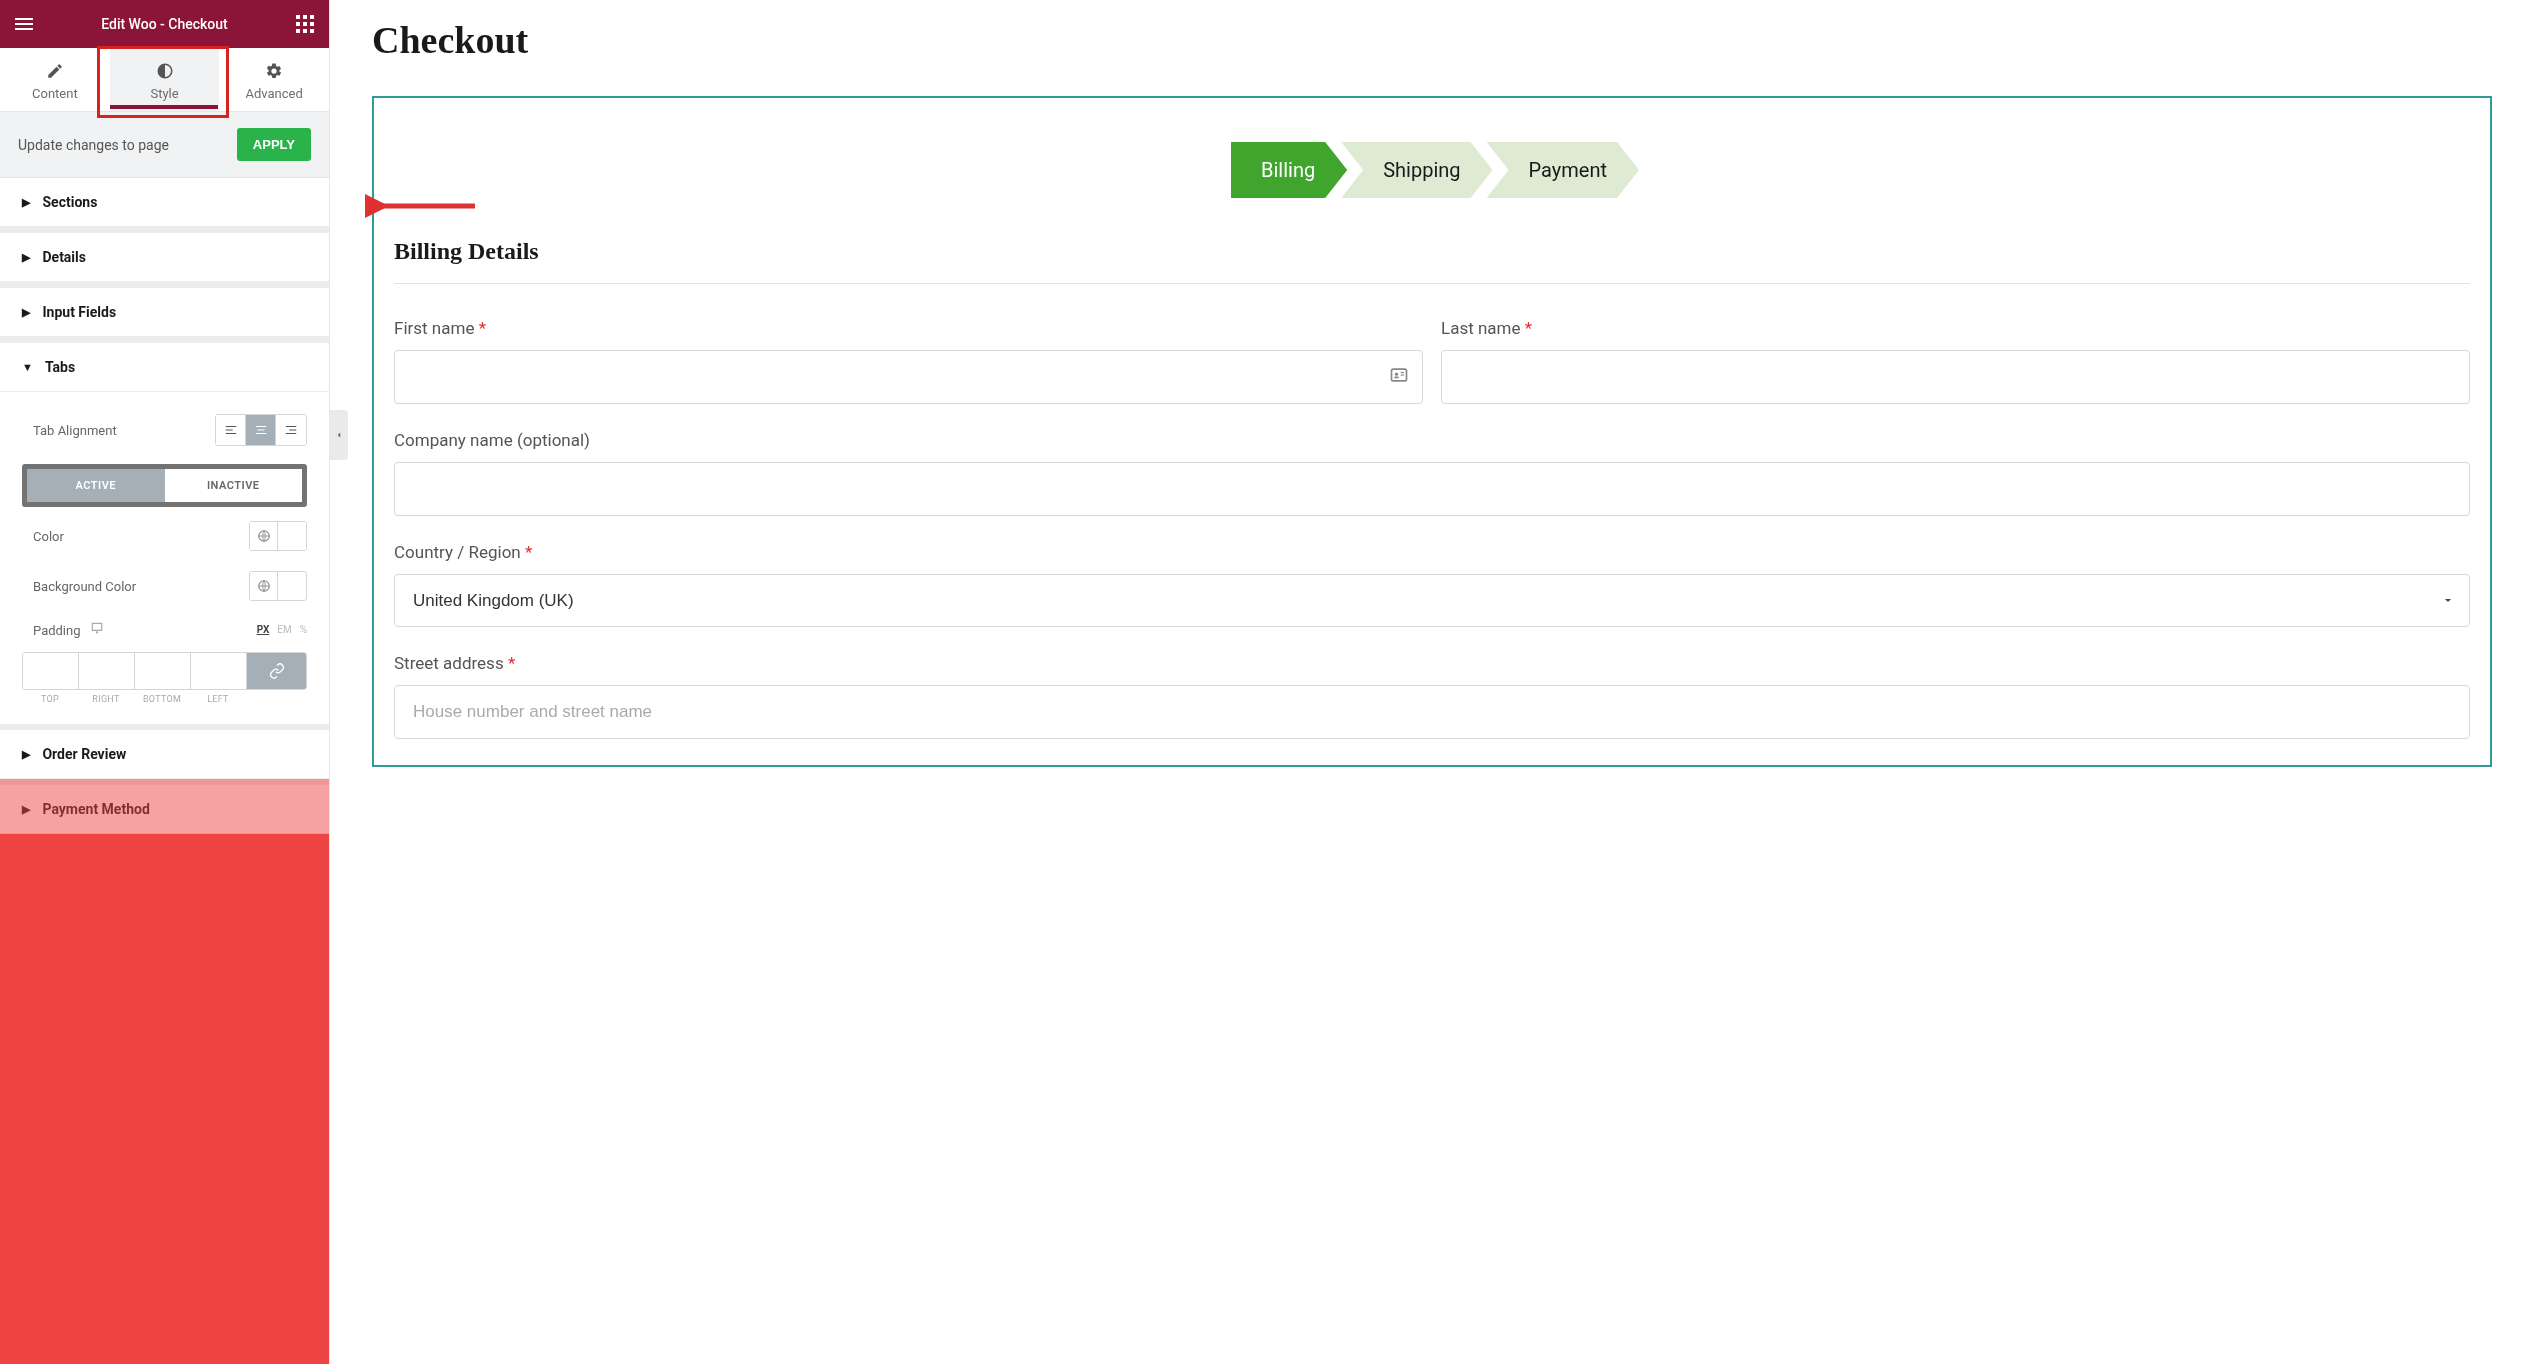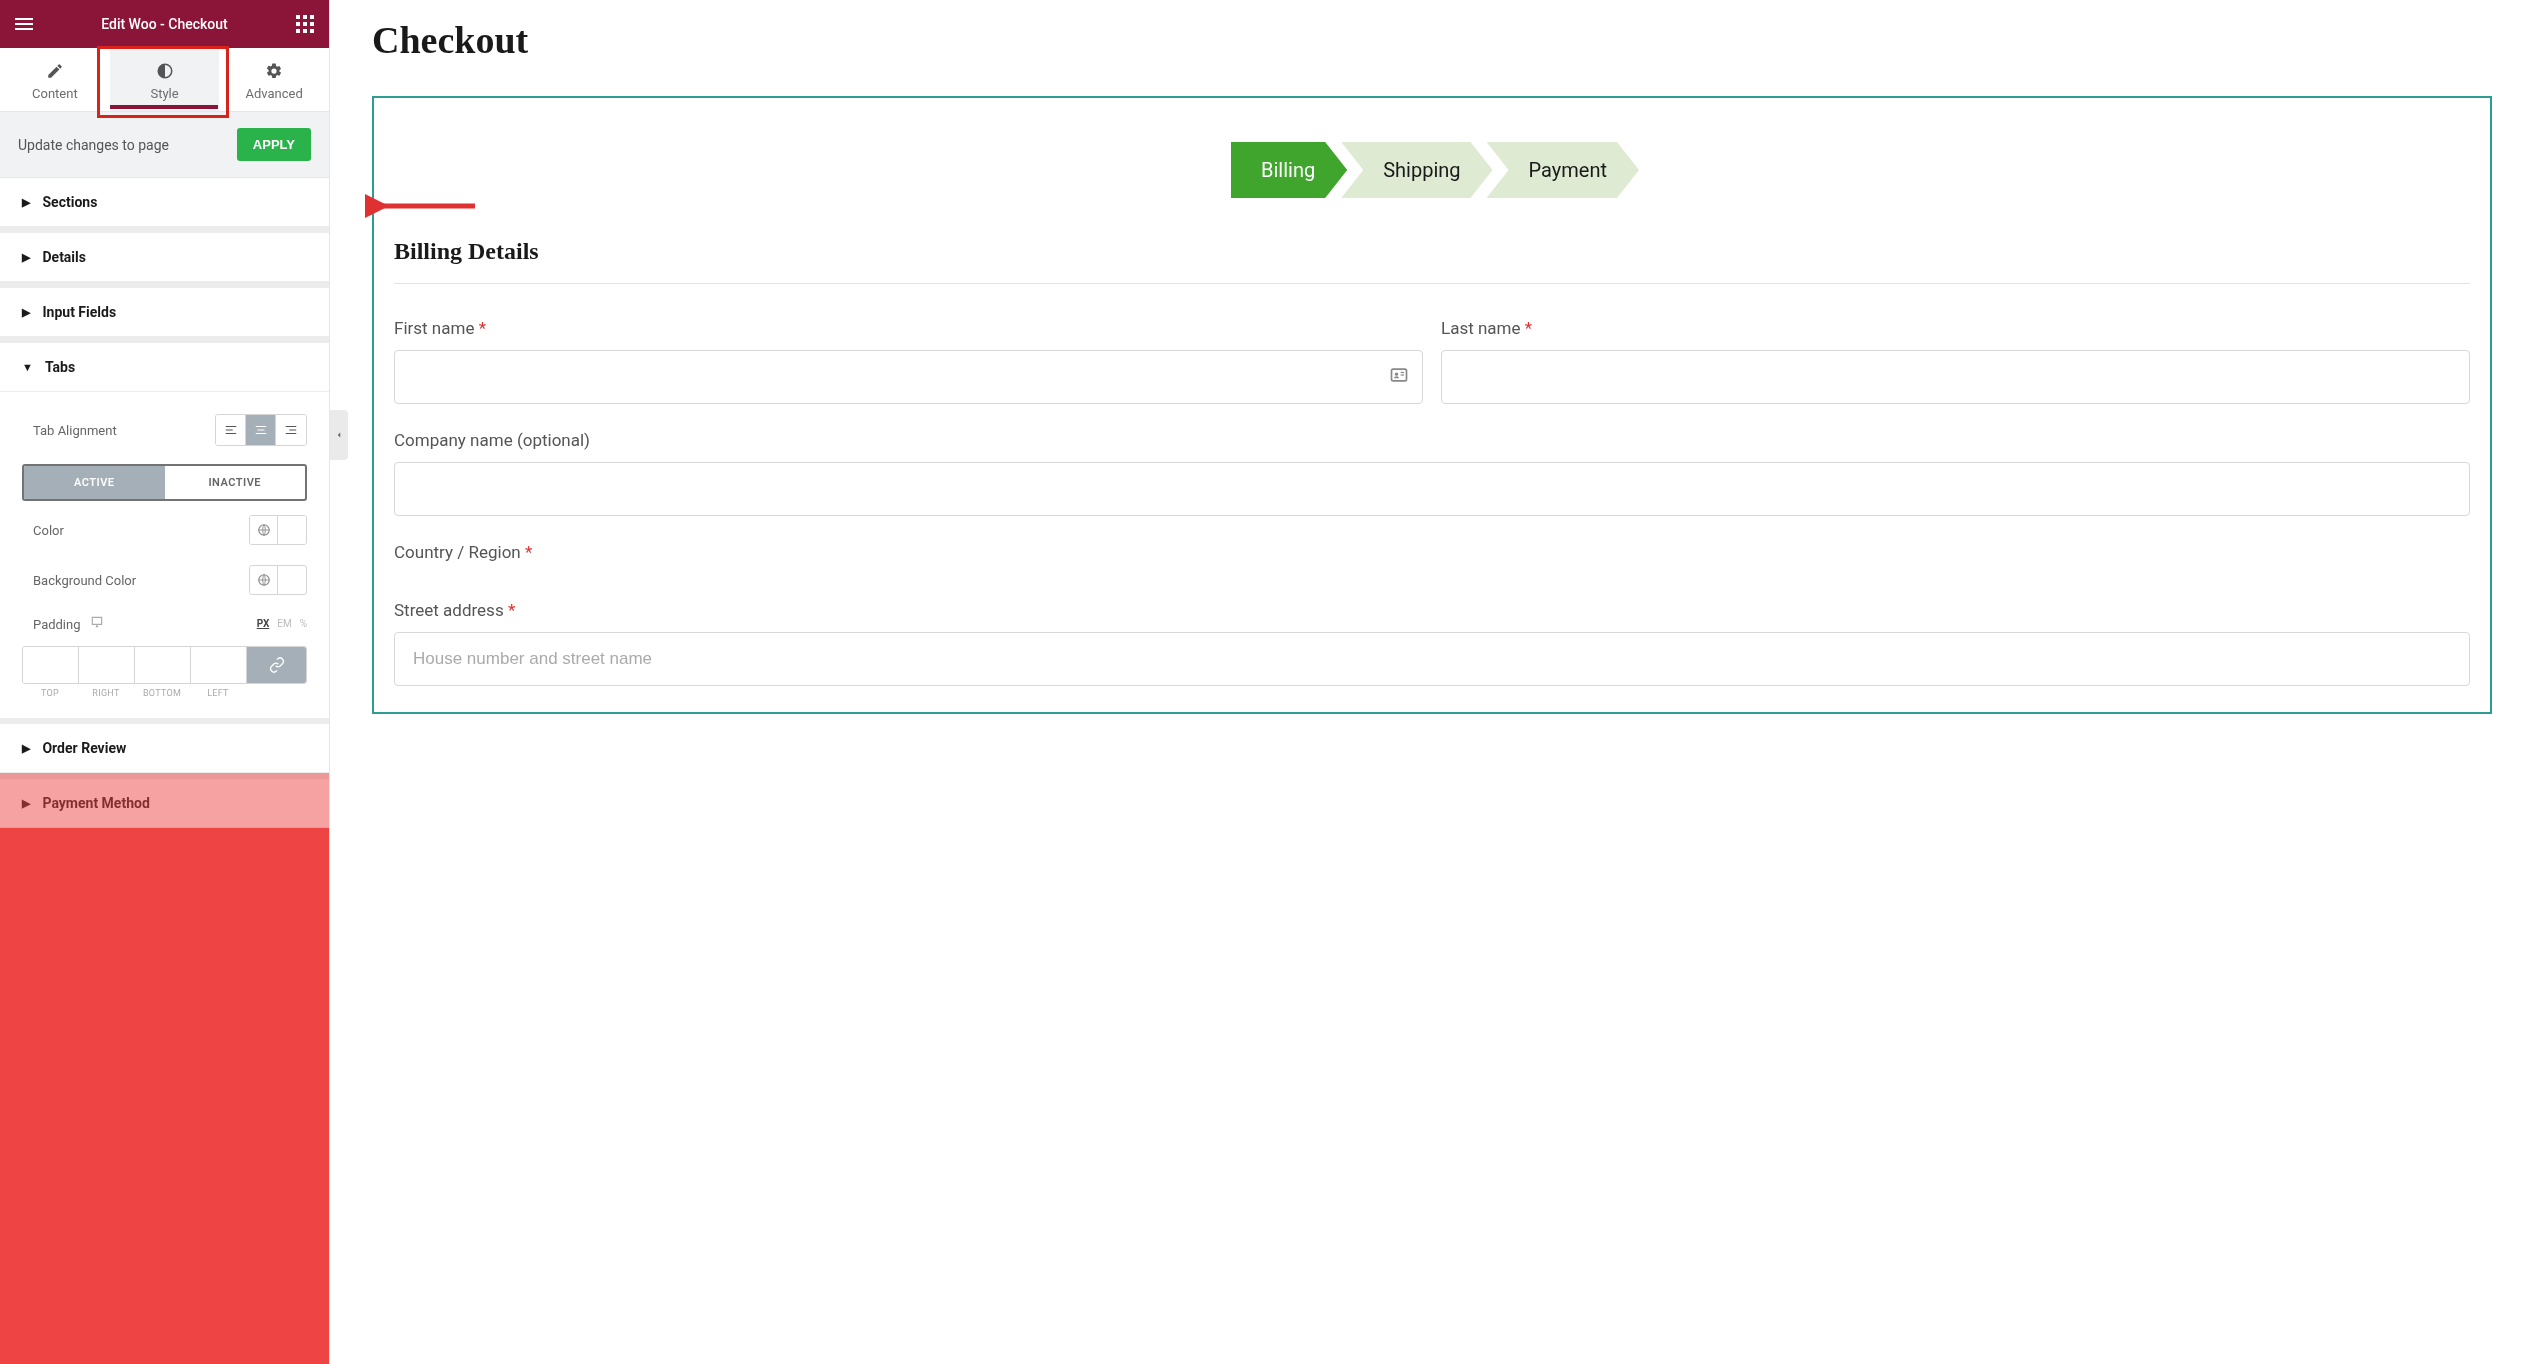--- a/index.html
+++ b/index.html
@@ -128,21 +128,21 @@
   display: flex; align-items: center; justify-content: center;
   background: #fff; cursor: pointer;
   border-right: 1px solid #d5d5d5;
 }
 .align-btn:last-child { border-right: none; }
 .align-btn.active { background: #a4afb7; }
 .align-btn svg { width: 14px; height: 14px; fill: #555; }
 .align-btn.active svg { fill: #fff; }
 .state-toggle {
   display: flex;
-  border: 2px solid #737373;
+  border: 5px solid #737373;
   border-radius: 3px;
   overflow: hidden;
   margin: 8px 0 4px;
 }
 .state-toggle .opt {
   flex: 1;
   text-align: center;
   padding: 10px 0;
   font-size: 11px;
   font-weight: 600;
@@ -496,20 +496,28 @@
       </div>
       <div class="form-row">
         <div class="form-col">
           <label class="form-label">Company name (optional)</label>
           <input class="form-input" style="">
         </div>
       </div>
       <div class="form-row">
         <div class="form-col">
           <label class="form-label"><span>Country / Region</span> <span class="req">*</span></label>
+          <div class="select-wrap">
+            <select class="form-select">
+              <option>United Kingdom (UK)</option>
+            </select>
+            <span class="select-caret"><svg viewBox="0 0 24 24">
+                  <path d="M6 9l6 6 6-6"></path>
+                </svg></span>
+          </div>
         </div>
       </div>
       <div class="form-row">
         <div class="form-col">
           <label class="form-label"><span>Street address</span> <span class="req">*</span></label>
           <input class="form-input" placeholder="House number and street name" style="">
         </div>
       </div>
     </div>
   </div>

